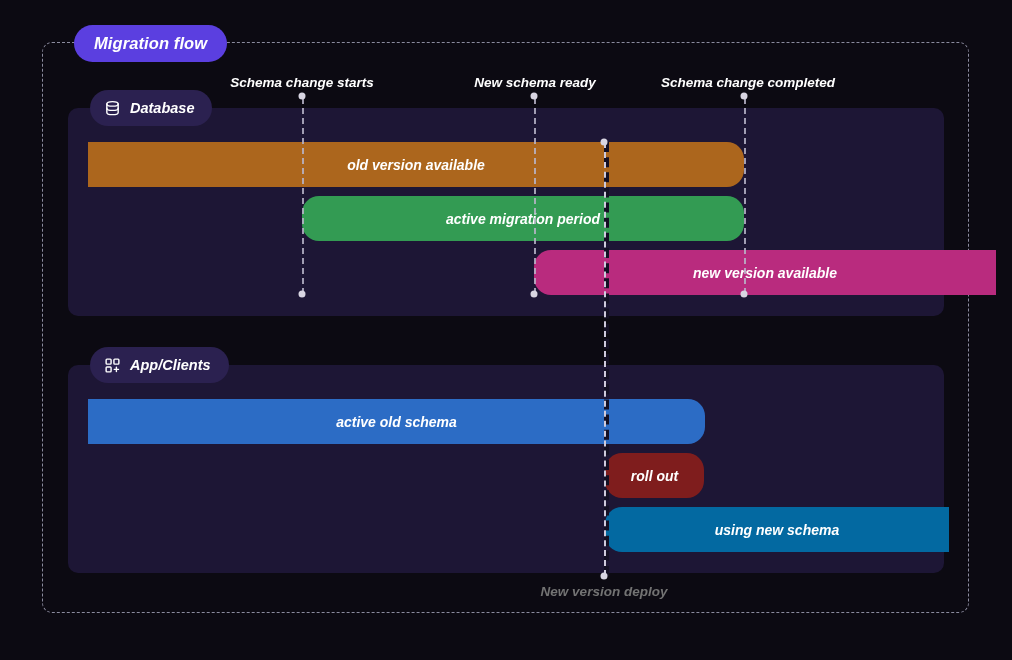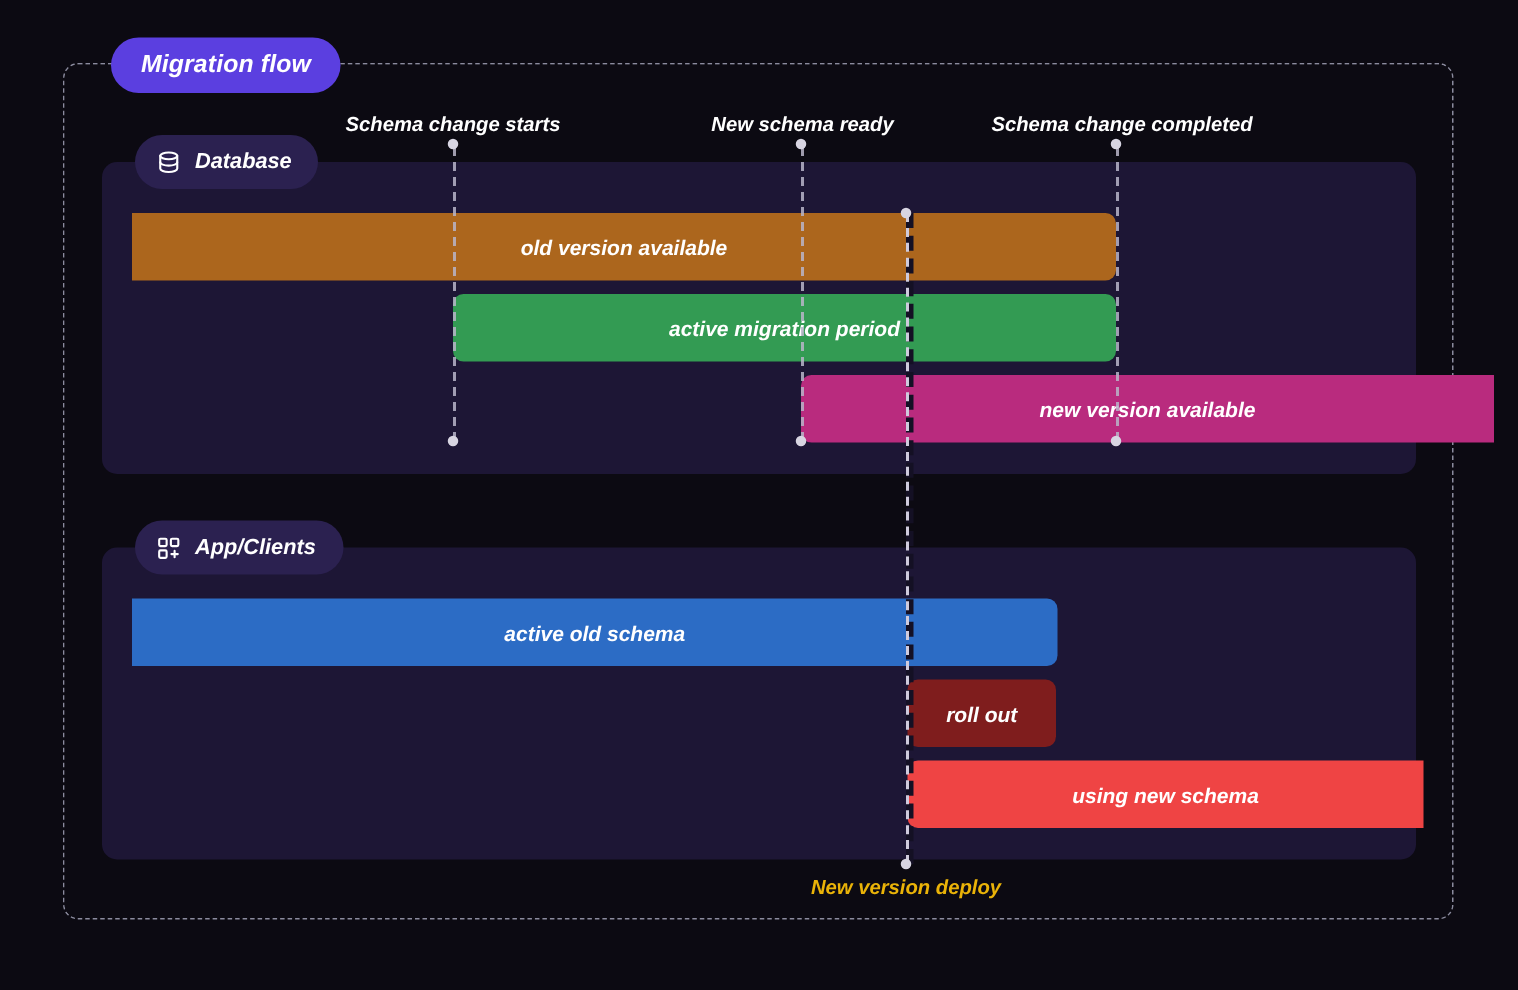--- a/index.html
+++ b/index.html
@@ -110,36 +110,36 @@
     position: absolute;
     width: 0;
     border-left: 2px dashed #cfcbdd;
     z-index: 10;
   }
 
   
   .bar {
     position: absolute;
     height: 45px;
-    border-radius: 7px;
+    border-radius: 17px;
     display: flex;
     align-items: center;
     justify-content: center;
     color: #ffffff;
     font-size: 14px;
     font-weight: bold;
     z-index: 6;
   }
   .bar.clip-left  { border-top-left-radius: 0; border-bottom-left-radius: 0; }
   .bar.clip-right { border-top-right-radius: 0; border-bottom-right-radius: 0; }
 
   .bottom-label {
     position: absolute;
     transform: translateX(-50%);
-    color: #eab308;
+    color: #737373;
     font-size: 13.5px;
     font-weight: bold;
     white-space: nowrap;
     z-index: 11;
   }
 </style>
 </head>
 <body>
 
 <div id="stage">
@@ -210,17 +210,17 @@
   </div>
 
   <div class="bar clip-left" style="left:88px; top:399px; width:617px; background:#2c6cc5;">
     <span>active old schema</span>
   </div>
 
   <div class="bar" style="left:605px; top:453px; width:99px; background:#7f1d1d;">
     <span>roll out</span>
   </div>
 
-  <div class="bar clip-right" style="left:605px; top:507px; width:344px; background:#ef4444;justify-content:center;">
+  <div class="bar clip-right" style="left:605px; top:507px; width:344px; background:#0369a1;justify-content:center;">
     <span>using new schema</span>
   </div>
 
 </div>
 
 </body></html>

